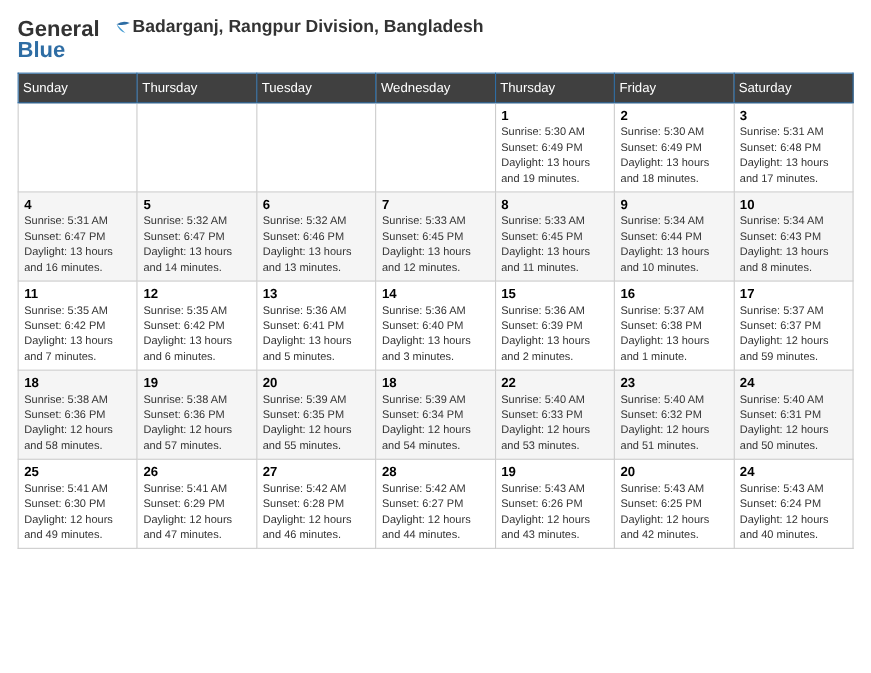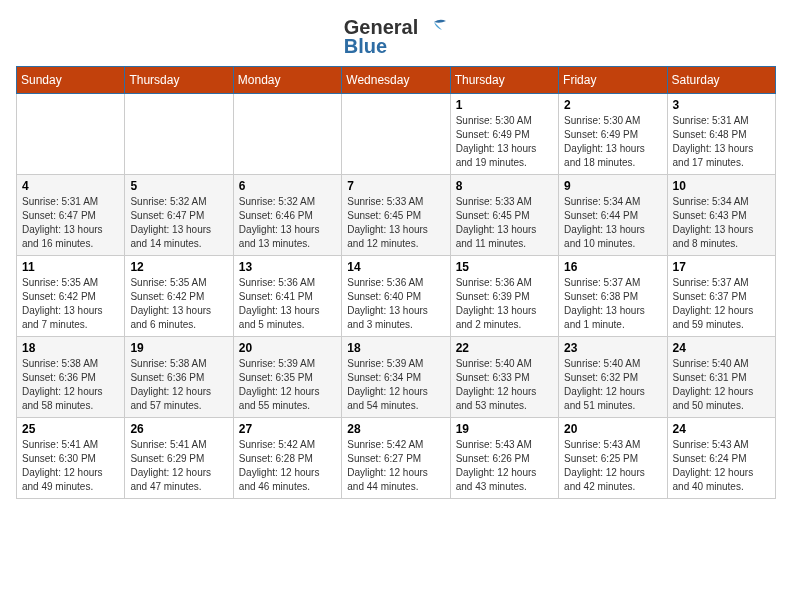--- a/index.html
+++ b/index.html
@@ -5,21 +5,21 @@
     * { box-sizing: border-box; margin: 0; padding: 0; }
     body {
       font-family: Arial, sans-serif;
       background: #fff;
       width: 792px;
       min-height: 612px;
       padding: 16px;
     }
     .header-section {
       display: flex;
-      justify-content: center;
+      justify-content: flex-start;
       align-items: flex-start;
       margin-bottom: 8px;
     }
     .logo {
       display: flex;
       flex-direction: column;
       align-items: flex-start;
     }
     .title-section {
       text-align: right;
@@ -33,21 +33,21 @@
       font-size: 16px;
       font-weight: bold;
       color: #333;
     }
     .calendar-table {
       width: 100%;
       border-collapse: collapse;
       font-size: 11px;
     }
     .calendar-table th {
-      background: #c2410c;
+      background: #404040;
       color: #fff;
       padding: 6px 4px;
       text-align: left;
       font-size: 12px;
       font-weight: normal;
       border: 1px solid #2e6da4;
     }
     .calendar-table td {
       border: 1px solid #ccc;
       padding: 4px 5px;
@@ -84,29 +84,30 @@
     <div style="display:flex; align-items:center; gap:2px;">
       <span style="font-size:20px; font-weight:bold; color:#333;">General</span>
       <svg width="28" height="20" viewBox="0 0 28 20">
         <path d="M14 4 Q20 0 26 3 Q20 6 14 4Z" fill="#2e6da4"></path>
         <path d="M14 4 Q18 8 22 12 Q16 10 14 4Z" fill="#4a9fd4"></path>
       </svg>
     </div>
     <span style="font-size:20px; font-weight:bold; color:#2e6da4; margin-top:-4px;">Blue</span>
   </div>
   <div class="title-section">
+    <div class="location">Badarganj, Rangpur Division, Bangladesh</div>
   </div>
 </div>
 
 <table class="calendar-table">
   <thead>
     <tr>
       <th>Sunday</th>
       <th>Thursday</th>
-      <th>Monday</th>
+      <th>Tuesday</th>
       <th>Wednesday</th>
       <th>Thursday</th>
       <th>Friday</th>
       <th>Saturday</th>
     </tr>
   </thead>
   <tbody id="calendar-body">
   <tr>
         <td class="empty-cell"></td>
         <td class="empty-cell"></td>

